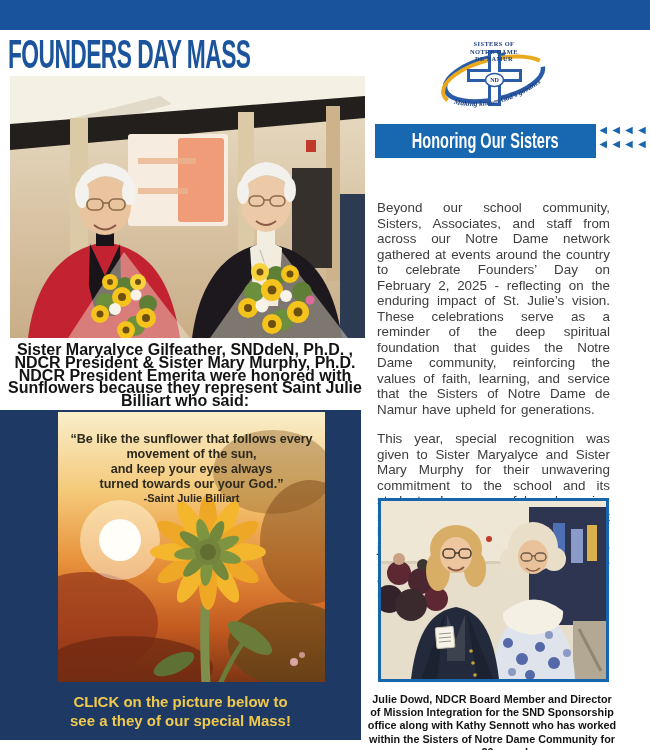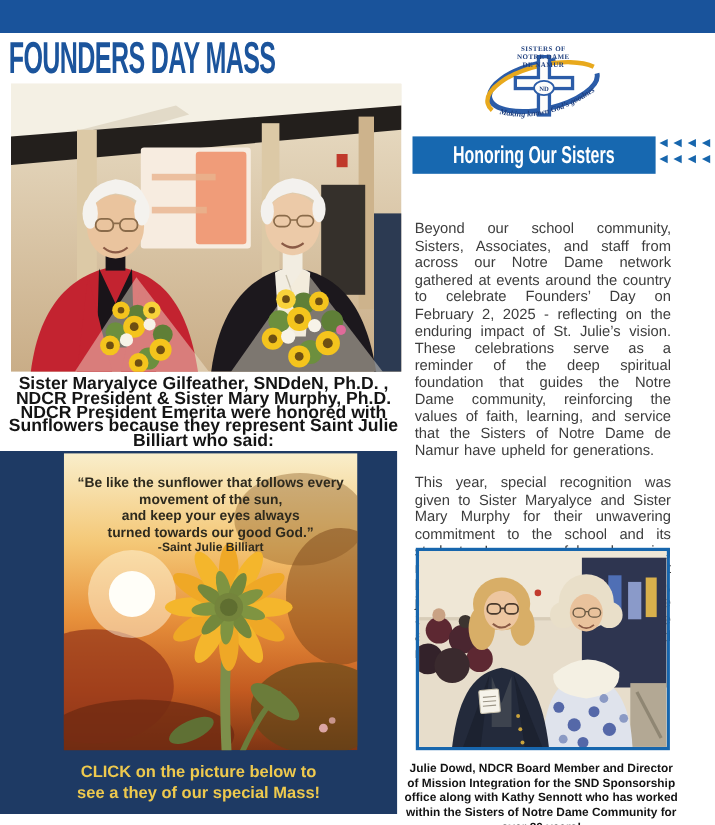--- a/index.html
+++ b/index.html
@@ -230,21 +230,21 @@
         </g>
         <circle cx="150" cy="140" r="13" fill="#74843C"></circle>
         <circle cx="150" cy="140" r="8" fill="#5F6E30"></circle>
         <circle cx="236" cy="250" r="4" fill="#EDB6BD" opacity="0.85"></circle>
         <circle cx="244" cy="243" r="3" fill="#EDB6BD" opacity="0.7"></circle>
       </svg>
       <div class="sun-quote">
         <div>“Be like the sunflower that follows every</div>
         <div>movement of the sun,</div>
         <div>and keep your eyes always</div>
-        <div>turned towards our good God.”</div>
+        <div>turned towards our your God.”</div>
         <div class="attr">-Saint Julie Billiart</div>
       </div>
     </div>
     <div class="click-prompt">
       <div>CLICK on the picture below to</div>
       <div>see a they of our special Mass!</div>
     </div>
   </div>
 
   <div class="logo">

